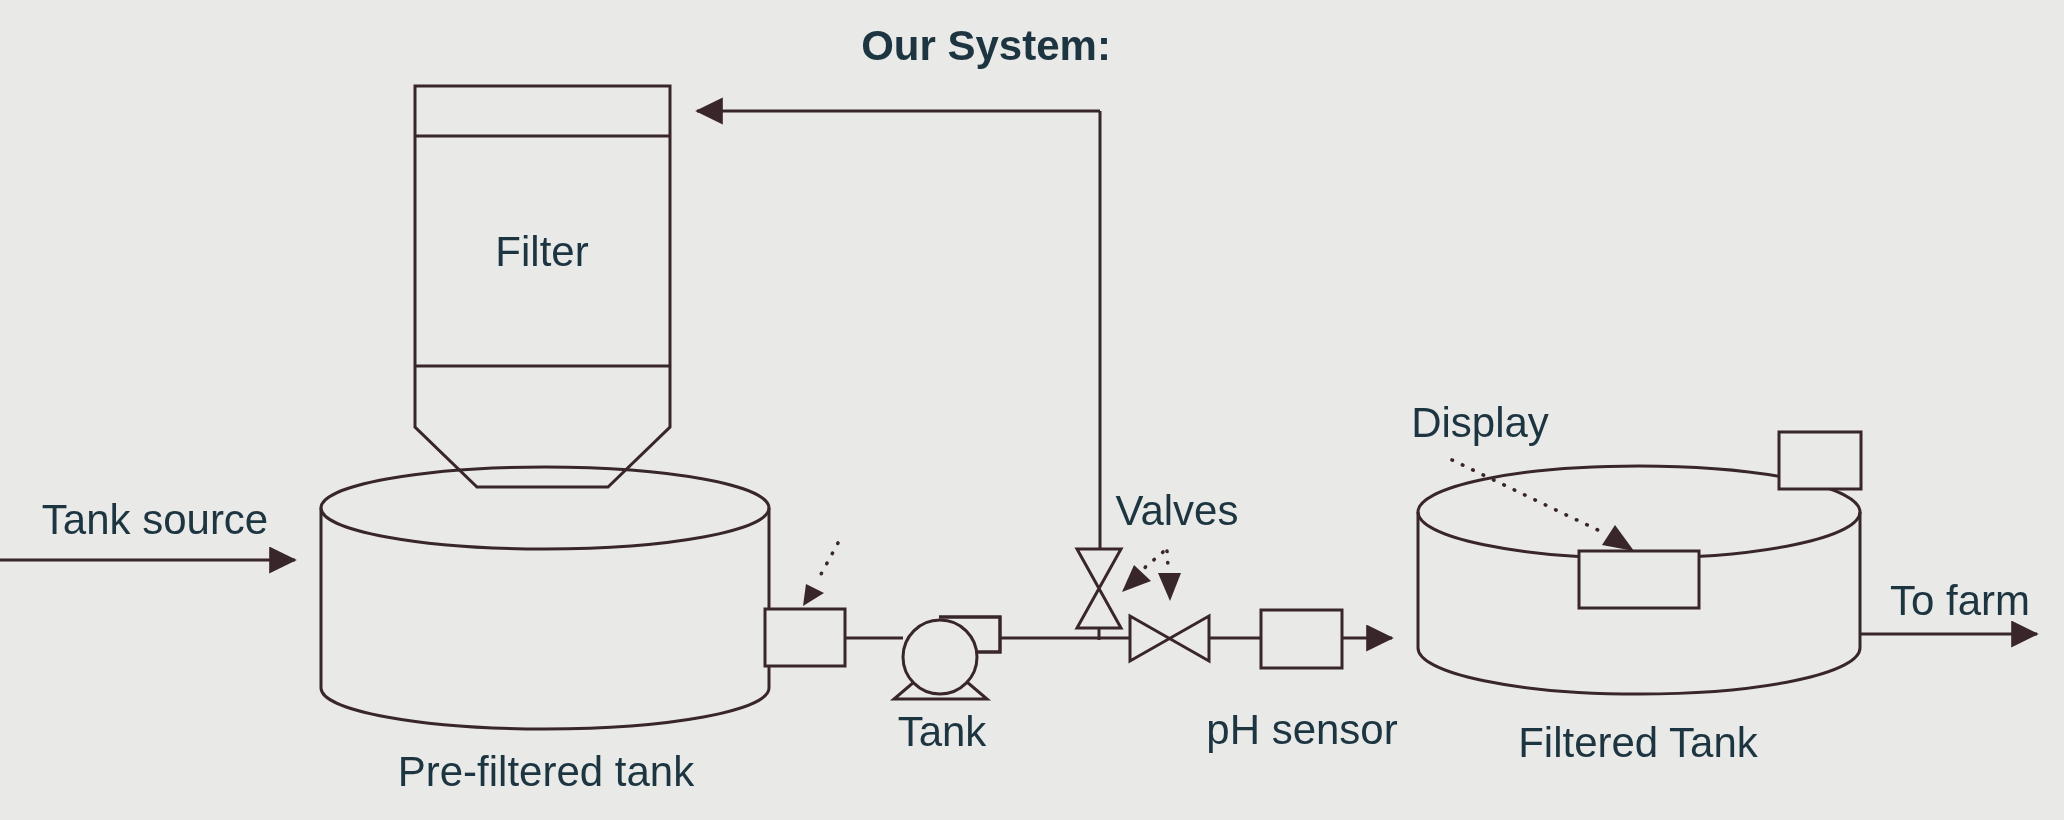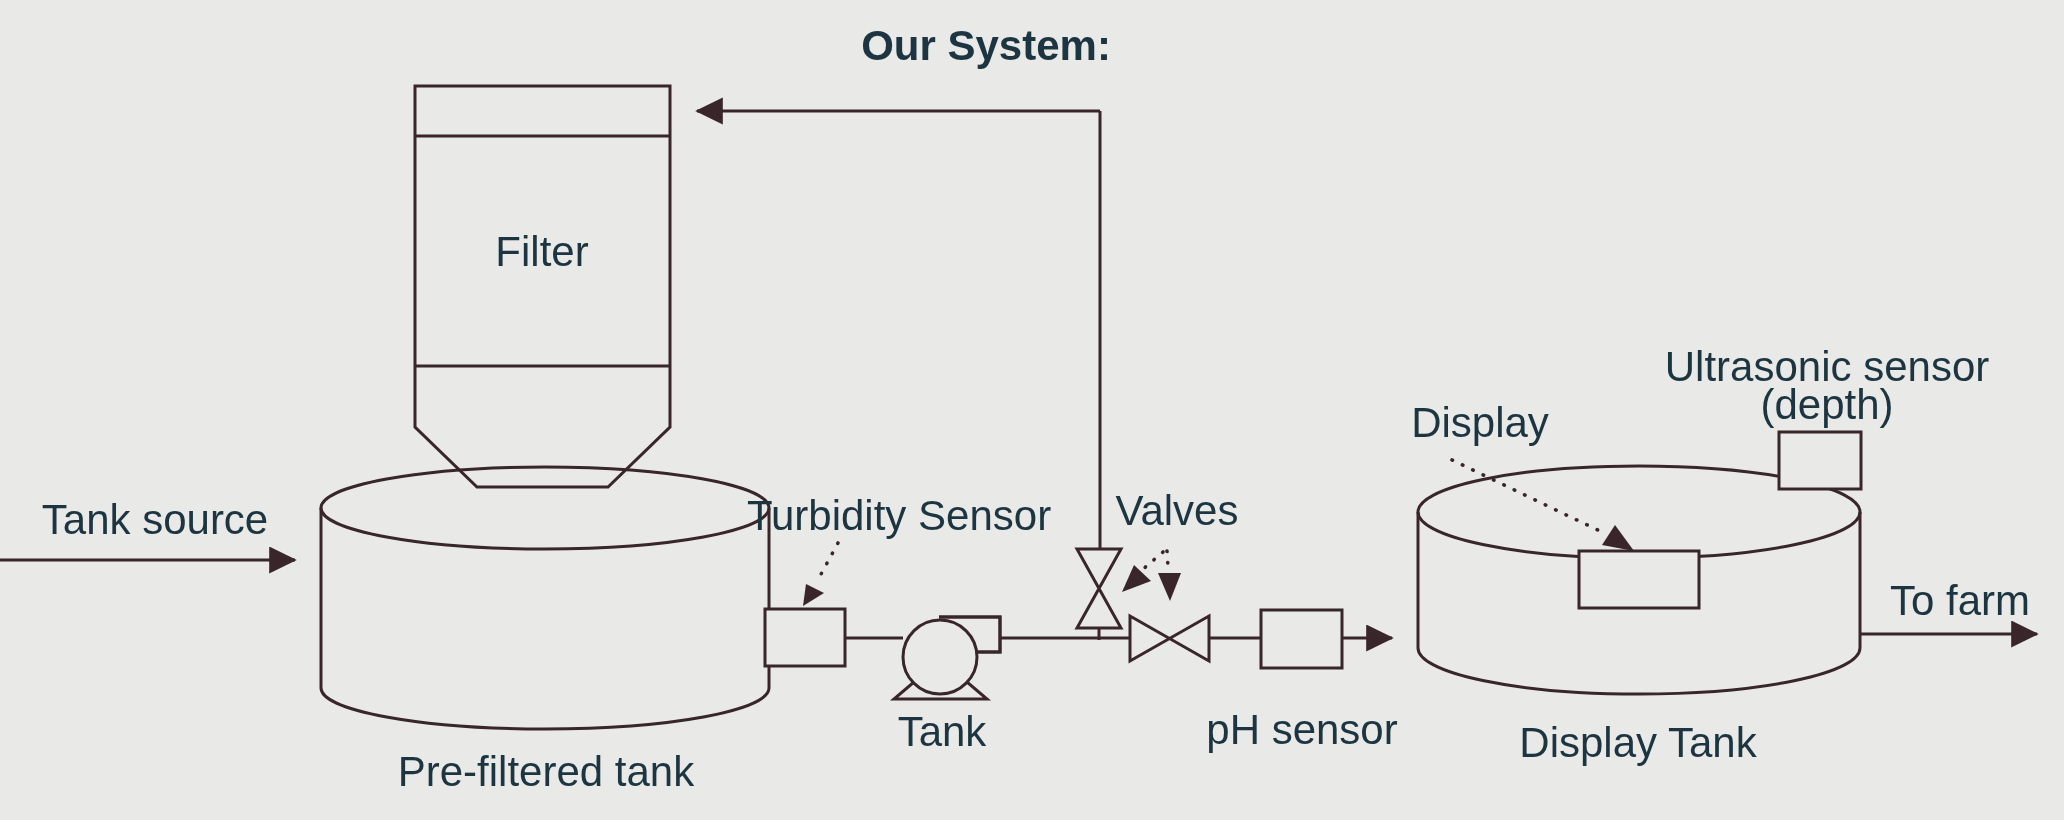--- a/index.html
+++ b/index.html
@@ -122,32 +122,27 @@
   </svg>
 
   <div class="title" style="left:986px;top:22px;">Our System:</div>
 
   <div class="label" style="left:542px;top:233px;">Filter</div>
 
   <div class="label" style="left:155px;top:501px;">Tank source</div>
 
   <div class="label" style="left:546px;top:753px;">Pre-filtered tank</div>
 
-  <div class="label" style="left:899px;top:497px;">Turbidity Sensor</div>
 
   <div class="label" style="left:942px;top:713px;">Tank</div>
 
   <div class="label" style="left:1170px;top:492px;margin-left:7px;">Valves</div>
 
   <div class="label" style="left:1302px;top:711px;">pH sensor</div>
 
-  <div class="label" style="left:1638px;top:724px;">Display Tank</div>
+  <div class="label" style="left:1638px;top:724px;">Filtered Tank</div>
 
   <div class="label" style="left:1480px;top:404px;">Display</div>
 
-  <div class="label" style="left:1827px;top:348px;">
-    <div>Ultrasonic sensor</div>
-    <div>(depth)</div>
-  </div>
 
   <div class="label" style="left:1960px;top:570px;margin-top:12px;">To farm</div>
 
 </div>
 
 </body></html>

